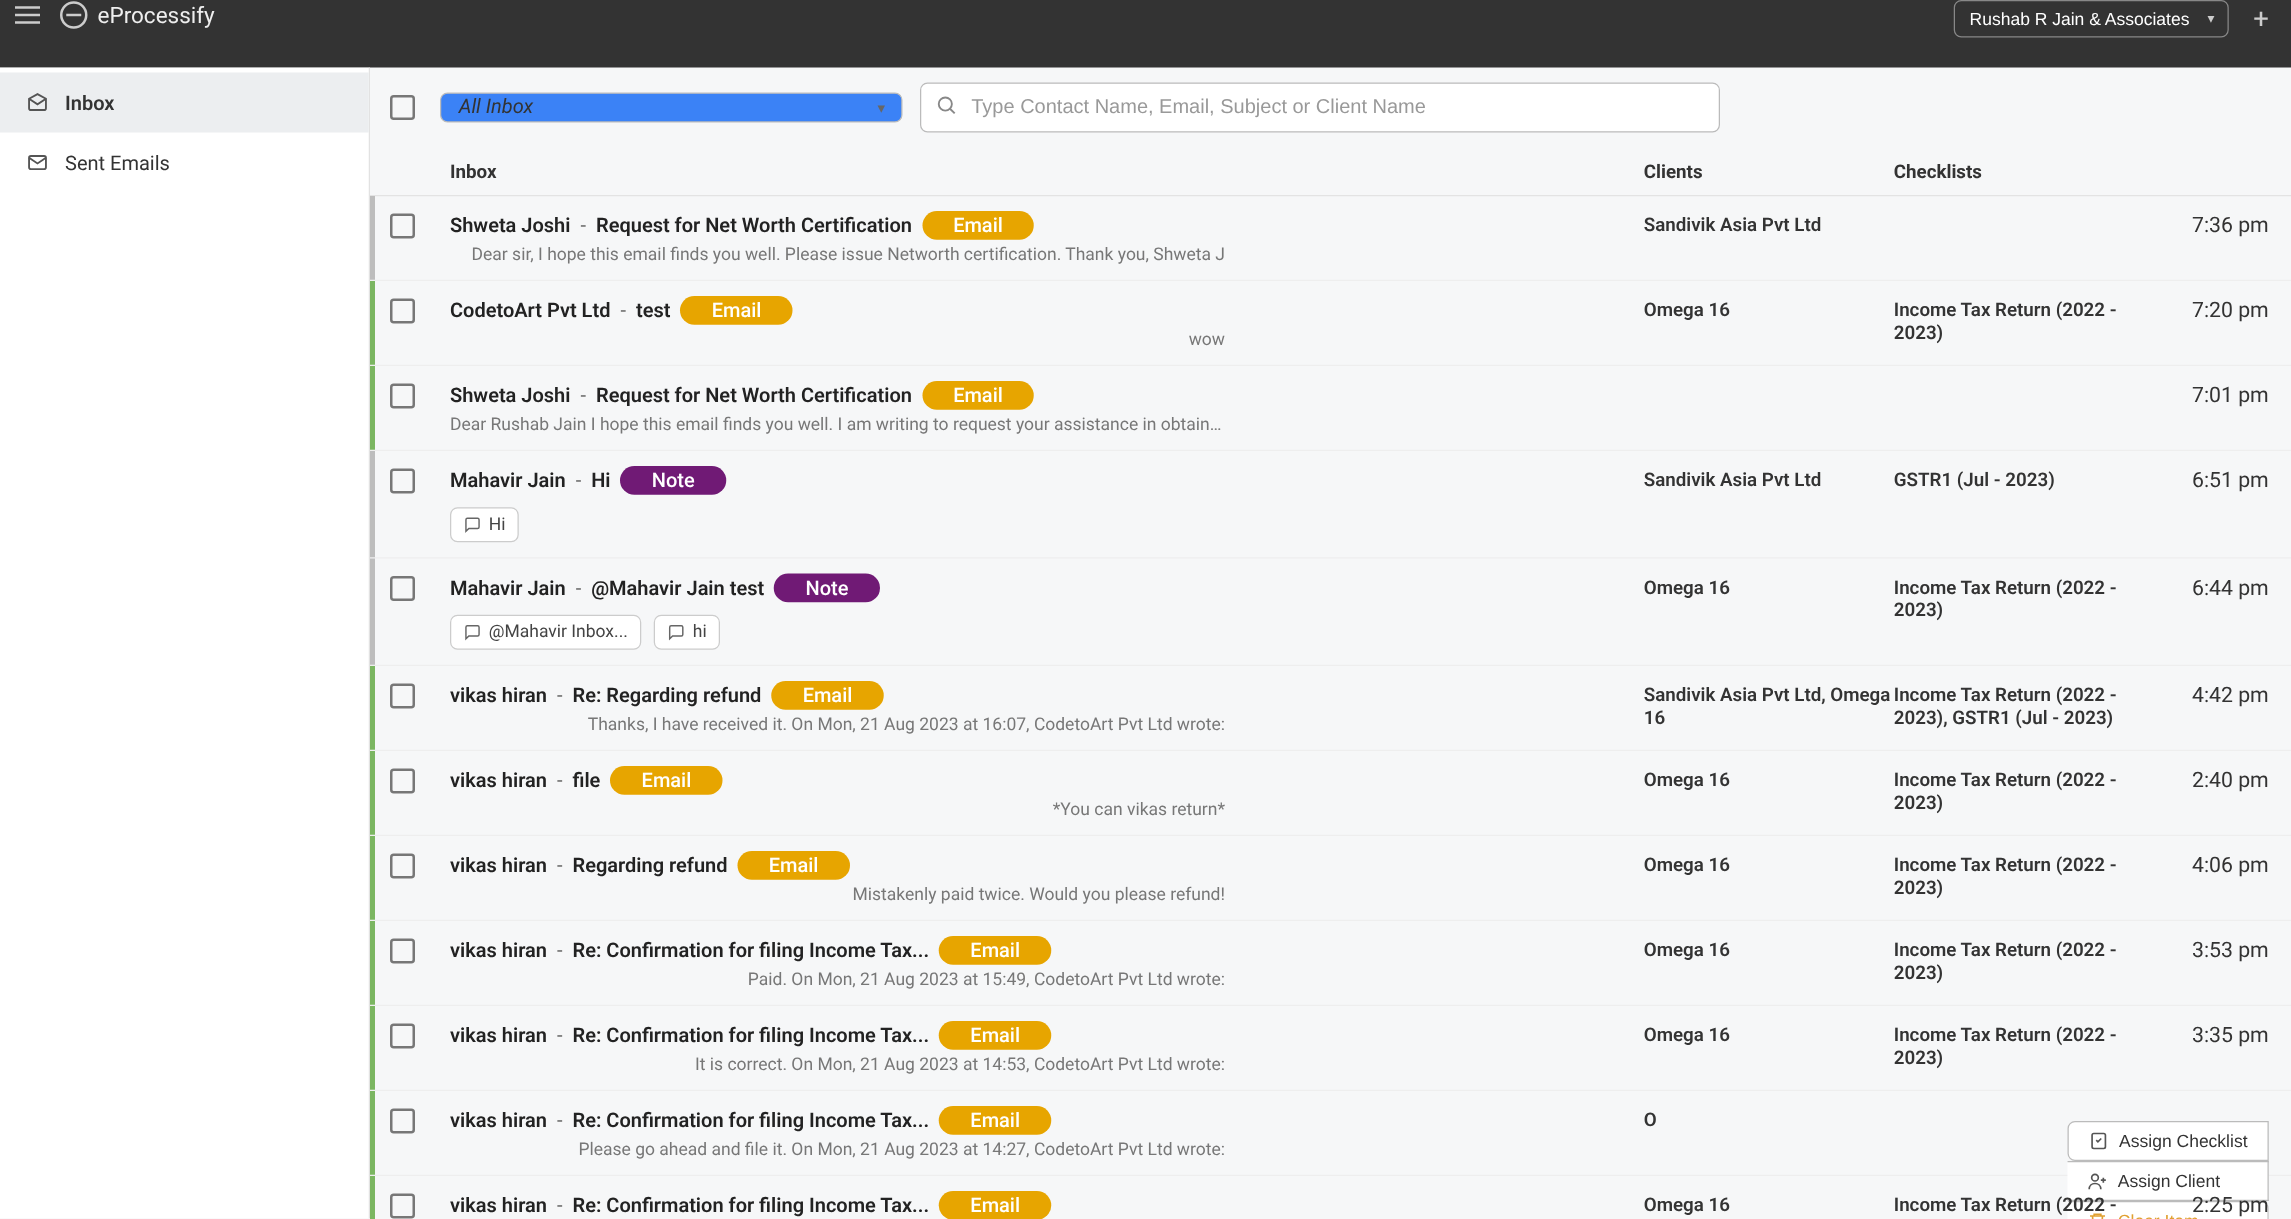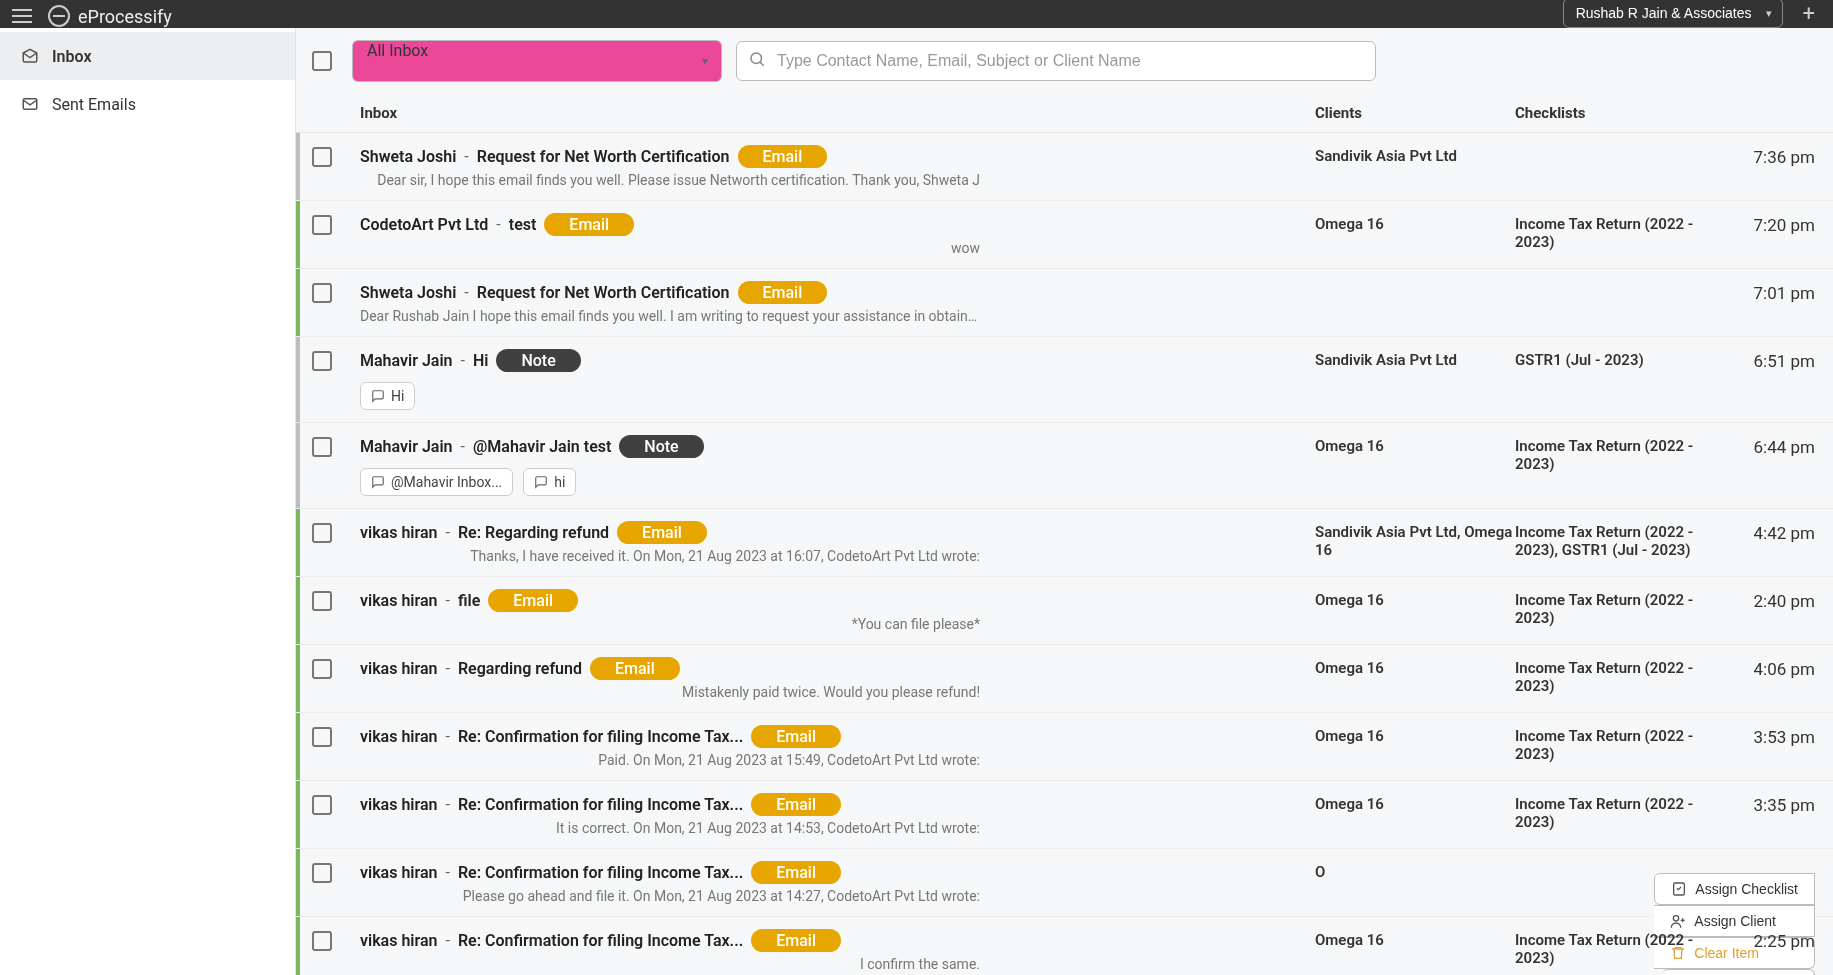--- a/index.html
+++ b/index.html
@@ -1,20 +1,20 @@
 <!DOCTYPE html>
 <html><head>
 <meta charset="utf-8">
 <style>
   * { box-sizing: border-box; margin: 0; padding: 0; }
   html, body { width: 100%; height: 100%; font-family: -apple-system, BlinkMacSystemFont, "Segoe UI", Roboto, Arial, sans-serif; background: #f6f7f8; color: #222; }
   body { display: flex; flex-direction: column; height: 975px; width: 1833px; overflow: hidden; }
 
   
-  .topbar { height: 28px; background: #333333; display: flex; align-items: flex-end; padding: 0 12px; color: #ddd; }
+  .topbar { height: 54px; background: #333333; display: flex; align-items: flex-start; padding: 0 12px; color: #ddd; }
   .topbar .left { display: flex; align-items: center; gap: 12px; }
   .hamburger { width: 24px; height: 24px; cursor: pointer; display:flex; flex-direction:column; justify-content:center; gap:4px; }
   .hamburger span { display:block; height:2px; background:#ccc; width:20px; }
   .logo { display:flex; align-items:center; gap:8px; font-size:18px; color:#eee; }
   .logo-icon { width:22px; height:22px; border:2px solid #ccc; border-radius:50%; position:relative; }
   .logo-icon::after { content:''; position:absolute; left:3px; right:3px; top:8px; height:2px; background:#ccc; }
   .topbar .right { margin-left:auto; display:flex; align-items:center; gap:14px; }
   .account-btn { border:1px solid #888; border-radius:6px; padding:6px 30px 6px 12px; font-size:14px; color:#ffffff; background:transparent; position:relative; cursor:pointer; }
   .account-btn::after { content:'▾'; position:absolute; right:10px; top:50%; transform:translateY(-50%); font-size:11px; color:#ccc; }
   .plus-btn { font-size:22px; color:#ccc; cursor:pointer; padding:0 6px; }
@@ -28,21 +28,21 @@
   .side-item.active { background:#eceef0; font-weight:600; }
   .side-icon { width:20px; height:20px; display:flex; align-items:center; justify-content:center; color:#666; }
   .side-icon svg { width:18px; height:18px; }
 
   
   .content { flex:1; display:flex; flex-direction:column; overflow:hidden; position:relative; }
 
   .filter-row { display:flex; align-items:center; gap:14px; padding:12px 18px 12px 16px; }
   .master-check { width:20px; height:20px; border:2px solid #777; border-radius:3px; cursor:pointer; margin-right:6px; }
   .dropdown { position:relative; width:370px; }
-  .dropdown select, .dropdown .dd { width:100%; height:42px; border:1px solid #bbb; border-radius:6px; background:#ec4899; padding:0 38px 0 14px; font-size:16px; color:#333; appearance:none; cursor:pointer; }
+  .dropdown select, .dropdown .dd { width:100%; height:24px; border:1px solid #bbb; border-radius:6px; background:#3b82f6; padding:0 38px 0 14px; font-size:16px; color:#333; appearance:none; cursor:pointer;font-style:italic; }
   .dropdown::after { content:'▾'; position:absolute; right:14px; top:50%; transform:translateY(-50%); color:#666; font-size:12px; pointer-events:none; }
   .search-wrap { position:relative; width:640px; }
   .search-wrap input { width:100%; height:40px; border:1px solid #bbb; border-radius:6px; padding:0 14px 0 40px; font-size:16px; color:#333; background:#fff; }
   .search-wrap input::placeholder { color:#999; }
   .search-wrap .sicon { position:absolute; left:12px; top:50%; transform:translateY(-50%); color:#888; }
 
   
   .col-header { display:flex; align-items:center; padding:10px 18px 10px 64px; font-size:15px; font-weight:700; color:#333; border-bottom:1px solid #e3e3e3; }
   .col-header .c-inbox { flex:1; }
   .col-header .c-clients { width:200px; }
@@ -55,21 +55,21 @@
   .row::before { content:''; position:absolute; left:0; top:0; bottom:0; width:4px; background:#7bb661; }
   .row.grey::before { background:#bdbdbd; }
   .row-check { width:20px; height:20px; border:2px solid #777; border-radius:3px; cursor:pointer; margin-right:28px; flex-shrink:0; margin-top:2px;}
   .row-main { flex:1; min-width:0; padding-right:16px;text-align:right; }
   .row-title { font-size:16px; color:#222; display:flex; align-items:center; flex-wrap:wrap; gap:8px; }
   .row-title .sender { font-weight:600; }
   .row-title .sep { color:#666; }
   .row-title .subj { font-weight:600; }
   .badge { display:inline-block; padding:2px 25px; border-radius:12px; font-size:16px; color:#fff; font-weight:500; }
   .badge.email { background:#e7a500; }
-  .badge.note { background:#404040; }
+  .badge.note { background:#701a75; }
   .row-preview { color:#777; font-size:14px; margin-top:4px; white-space:nowrap; overflow:hidden; text-overflow:ellipsis; max-width:620px; }
   .chips { display:flex; gap:10px; margin-top:10px; }
   .chip { border:1px solid #ccc; border-radius:6px; padding:5px 10px; font-size:14px; color:#444; display:flex; align-items:center; gap:6px; background:#fff; }
   .chip-icon { width:14px; height:14px; }
   .row-clients { width:200px; font-size:15px; color:#333; font-weight:600; padding-top:2px; }
   .row-checklists { width:200px; font-size:15px; color:#333; font-weight:600; padding-top:2px;}
   .row-time { width:100px; text-align:right; font-size:17px; color:#333; padding-top:2px;}
 
   
   .hover-actions { position:absolute; right:18px; top:24px; display:flex; gap:0; background:transparent;flex-direction:column; }
@@ -267,21 +267,21 @@
         </div>
         <div class="row">
           <div class="row-check"></div>
           <div class="row-main">
             <div class="row-title">
               <span class="sender">vikas hiran</span>
               <span class="sep"> - </span>
               <span class="subj">file</span>
               <span class="badge email">Email</span>
             </div>
-            <div class="row-preview">*You can file please*</div>
+            <div class="row-preview">*You can vikas return*</div>
           </div>
           <div class="row-clients">Omega 16</div>
           <div class="row-checklists">Income Tax Return (2022 - 2023)</div>
           <div class="row-time">2:40 pm</div>
         </div>
         <div class="row">
           <div class="row-check"></div>
           <div class="row-main">
             <div class="row-title">
               <span class="sender">vikas hiran</span>

